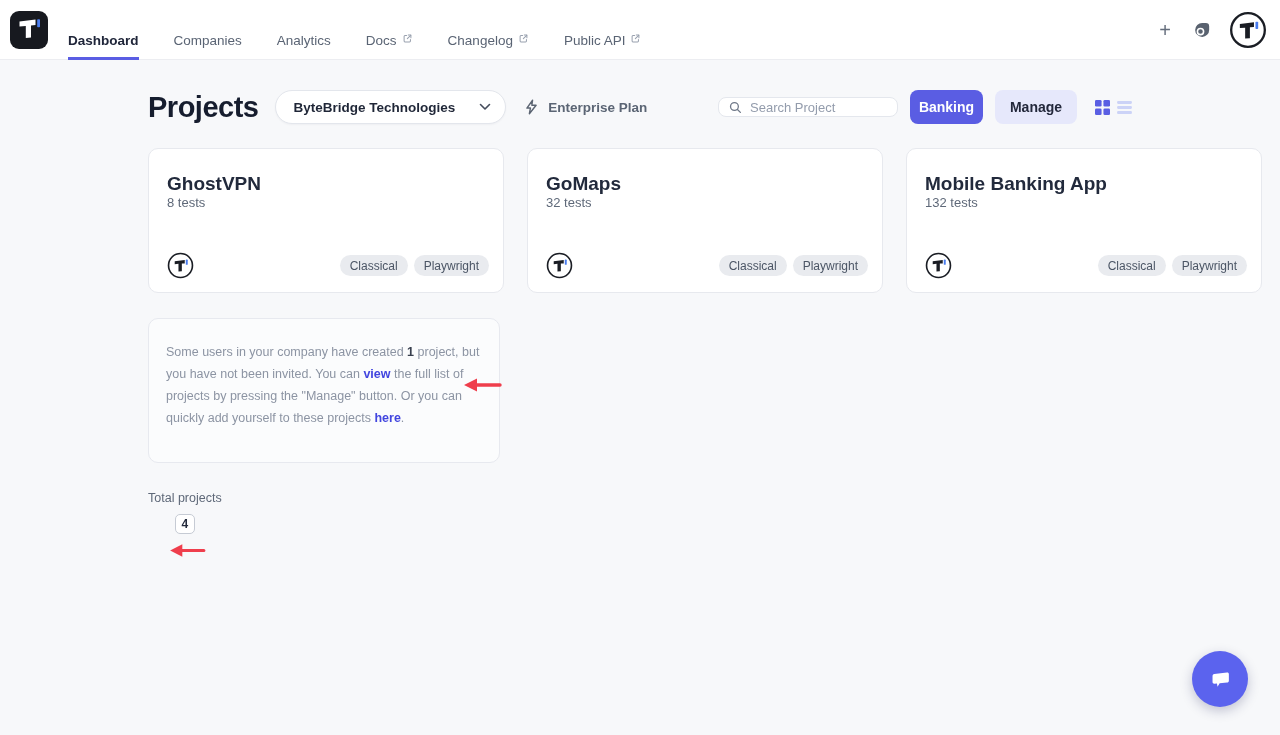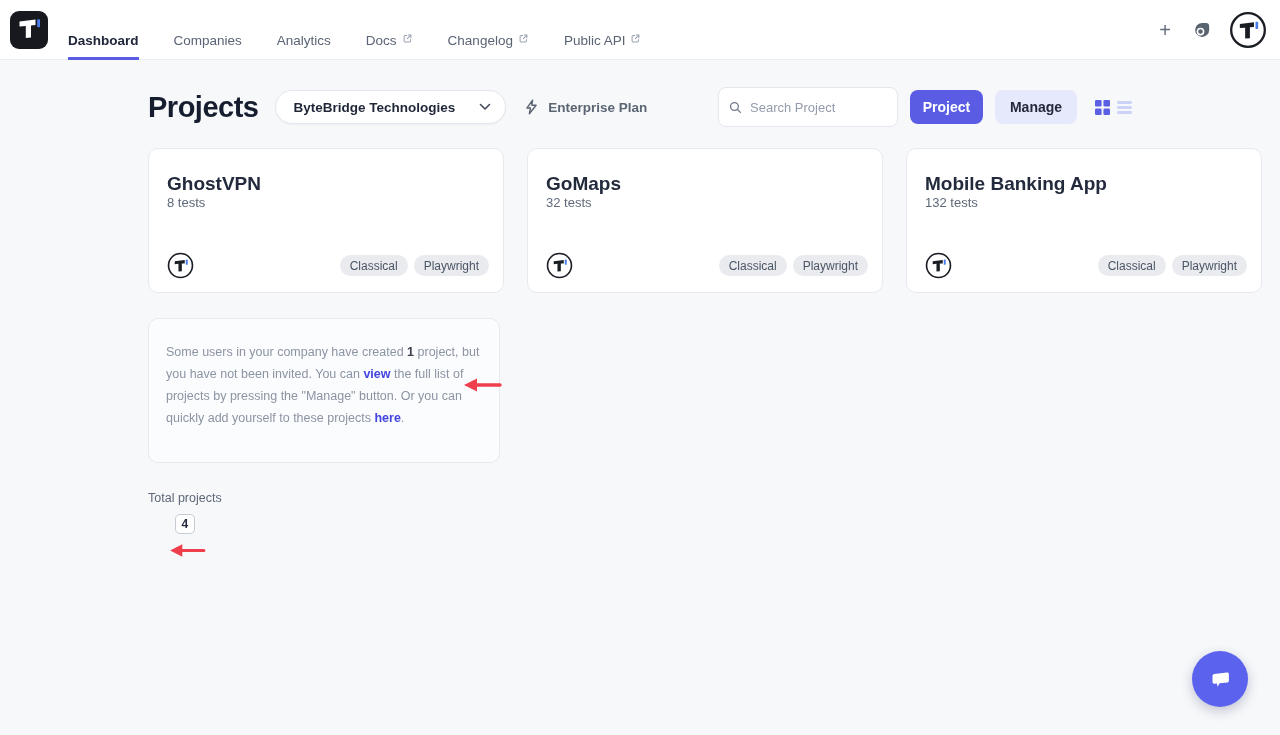--- a/index.html
+++ b/index.html
@@ -50,21 +50,21 @@
   .company-select {
     height:34px; border:1px solid #e3e6ec; border-radius:17px; background:#fff;
     display:flex; align-items:center; gap:24px; padding:0 14px 0 17px;
     font-size:13.5px; font-weight:700; color:#1f2637; cursor:pointer;
     box-shadow:0 1px 2px rgba(20,25,40,.04);
   }
   .plan { display:flex; align-items:center; gap:8px; margin-left:17px;
     font-size:13.5px; font-weight:600; color:#5b6574; cursor:pointer; }
   .header-spacer { flex:1; }
   .search-box {
-    width:180px; height:40px; border:1px solid #e4e7ed; border-radius:8px; background:#fff;
+    width:180px; height:20px; border:1px solid #e4e7ed; border-radius:8px; background:#fff;
     display:flex; align-items:center; padding:0 10px; gap:8px;
   }
   .search-box input {
     border:none; outline:none; width:100%; font-size:13px; color:#39404f;
     font-family:"Liberation Sans", sans-serif; background:transparent;
   }
   .search-box input::placeholder { color:#939cac; }
   .btn { height:34px; border:none; border-radius:8px; font-size:14px; font-weight:700;
     cursor:pointer; font-family:"Liberation Sans", sans-serif; }
   .btn-create { width:73px; margin-left:12px; background:#5a5de3; color:#fff; }
@@ -216,21 +216,21 @@
   <div class="header-spacer"></div>
 
   <div class="search-box">
     <svg width="15" height="15" viewBox="0 0 16 16">
       <circle cx="6.7" cy="6.7" r="4.8" fill="none" stroke="#6f7888" stroke-width="1.6"></circle>
       <line x1="10.4" y1="10.4" x2="14" y2="14" stroke="#6f7888" stroke-width="1.6" stroke-linecap="round"></line>
     </svg>
     <input type="text" placeholder="Search Project" style="">
   </div>
 
-  <button class="btn btn-create">Project</button>
+  <button class="btn btn-create">Banking</button>
   <button class="btn btn-manage">Manage</button>
 
   <div class="view-toggles">
     <span>
       <svg width="15" height="15" viewBox="0 0 16 16">
         <rect x="0" y="0" width="7" height="7" rx="1.4" fill="#5a5fe3"></rect>
         <rect x="9" y="0" width="7" height="7" rx="1.4" fill="#5a5fe3"></rect>
         <rect x="0" y="9" width="7" height="7" rx="1.4" fill="#5a5fe3"></rect>
         <rect x="9" y="9" width="7" height="7" rx="1.4" fill="#5a5fe3"></rect>
       </svg>

